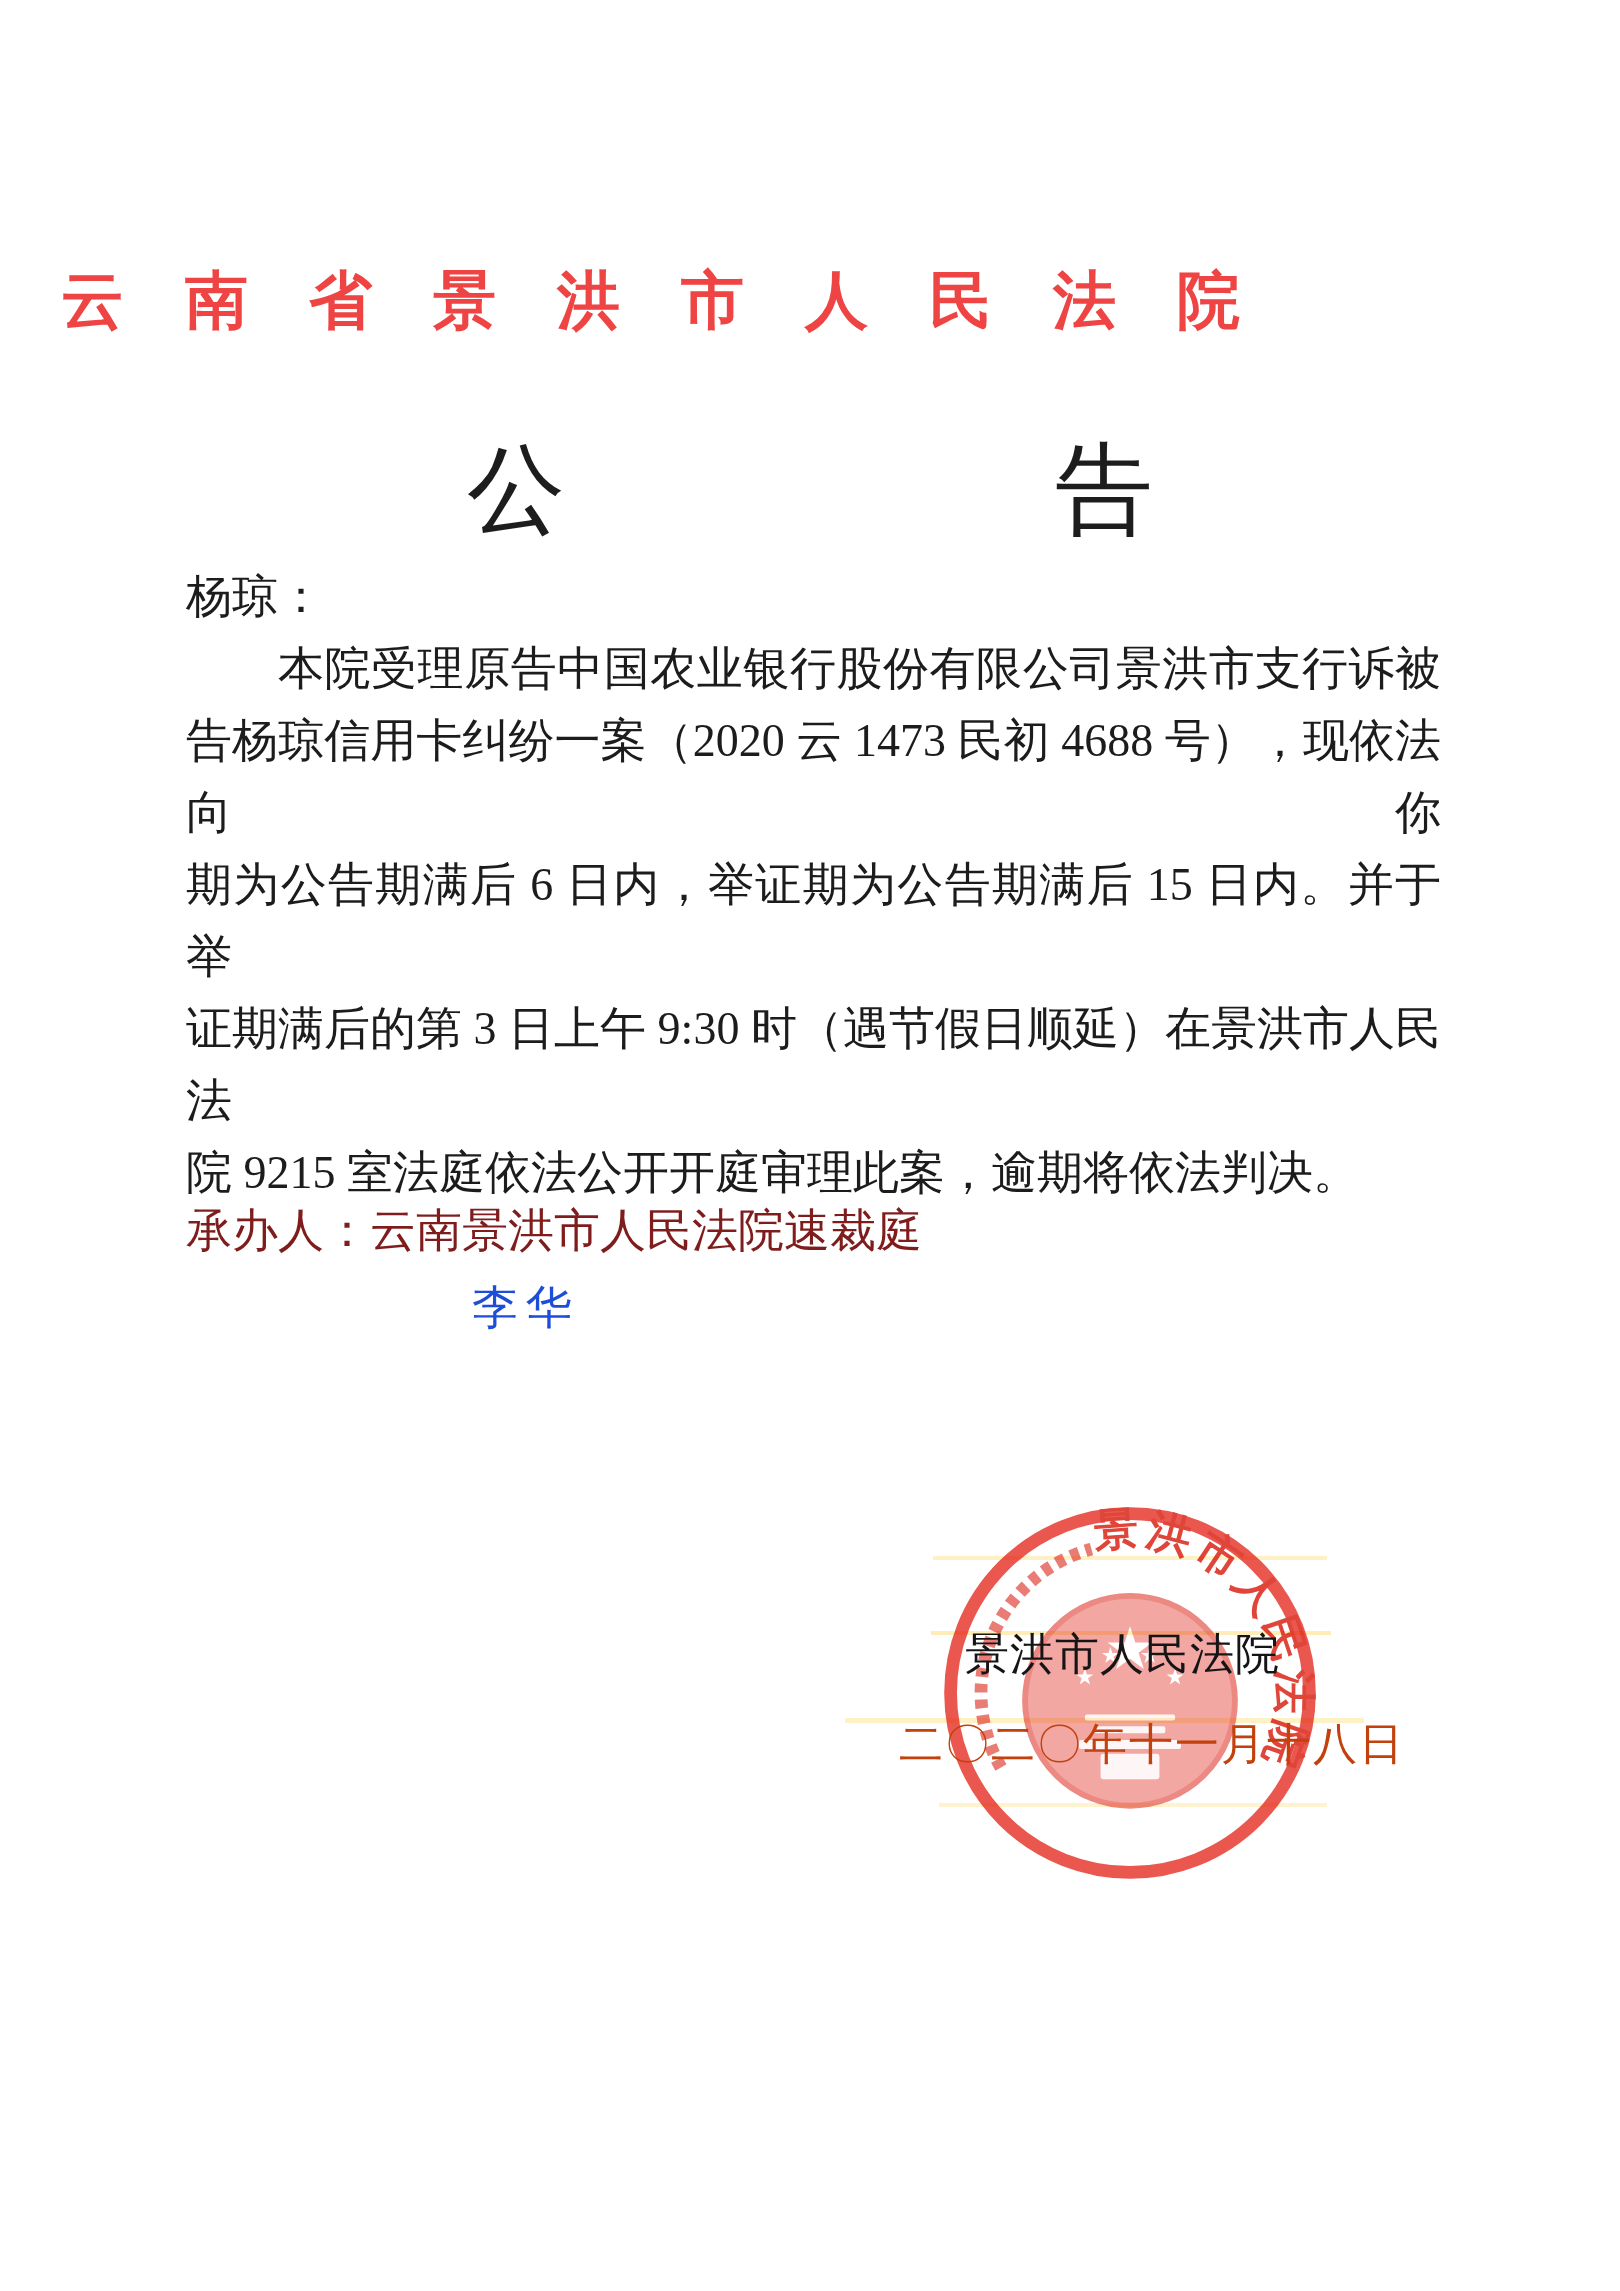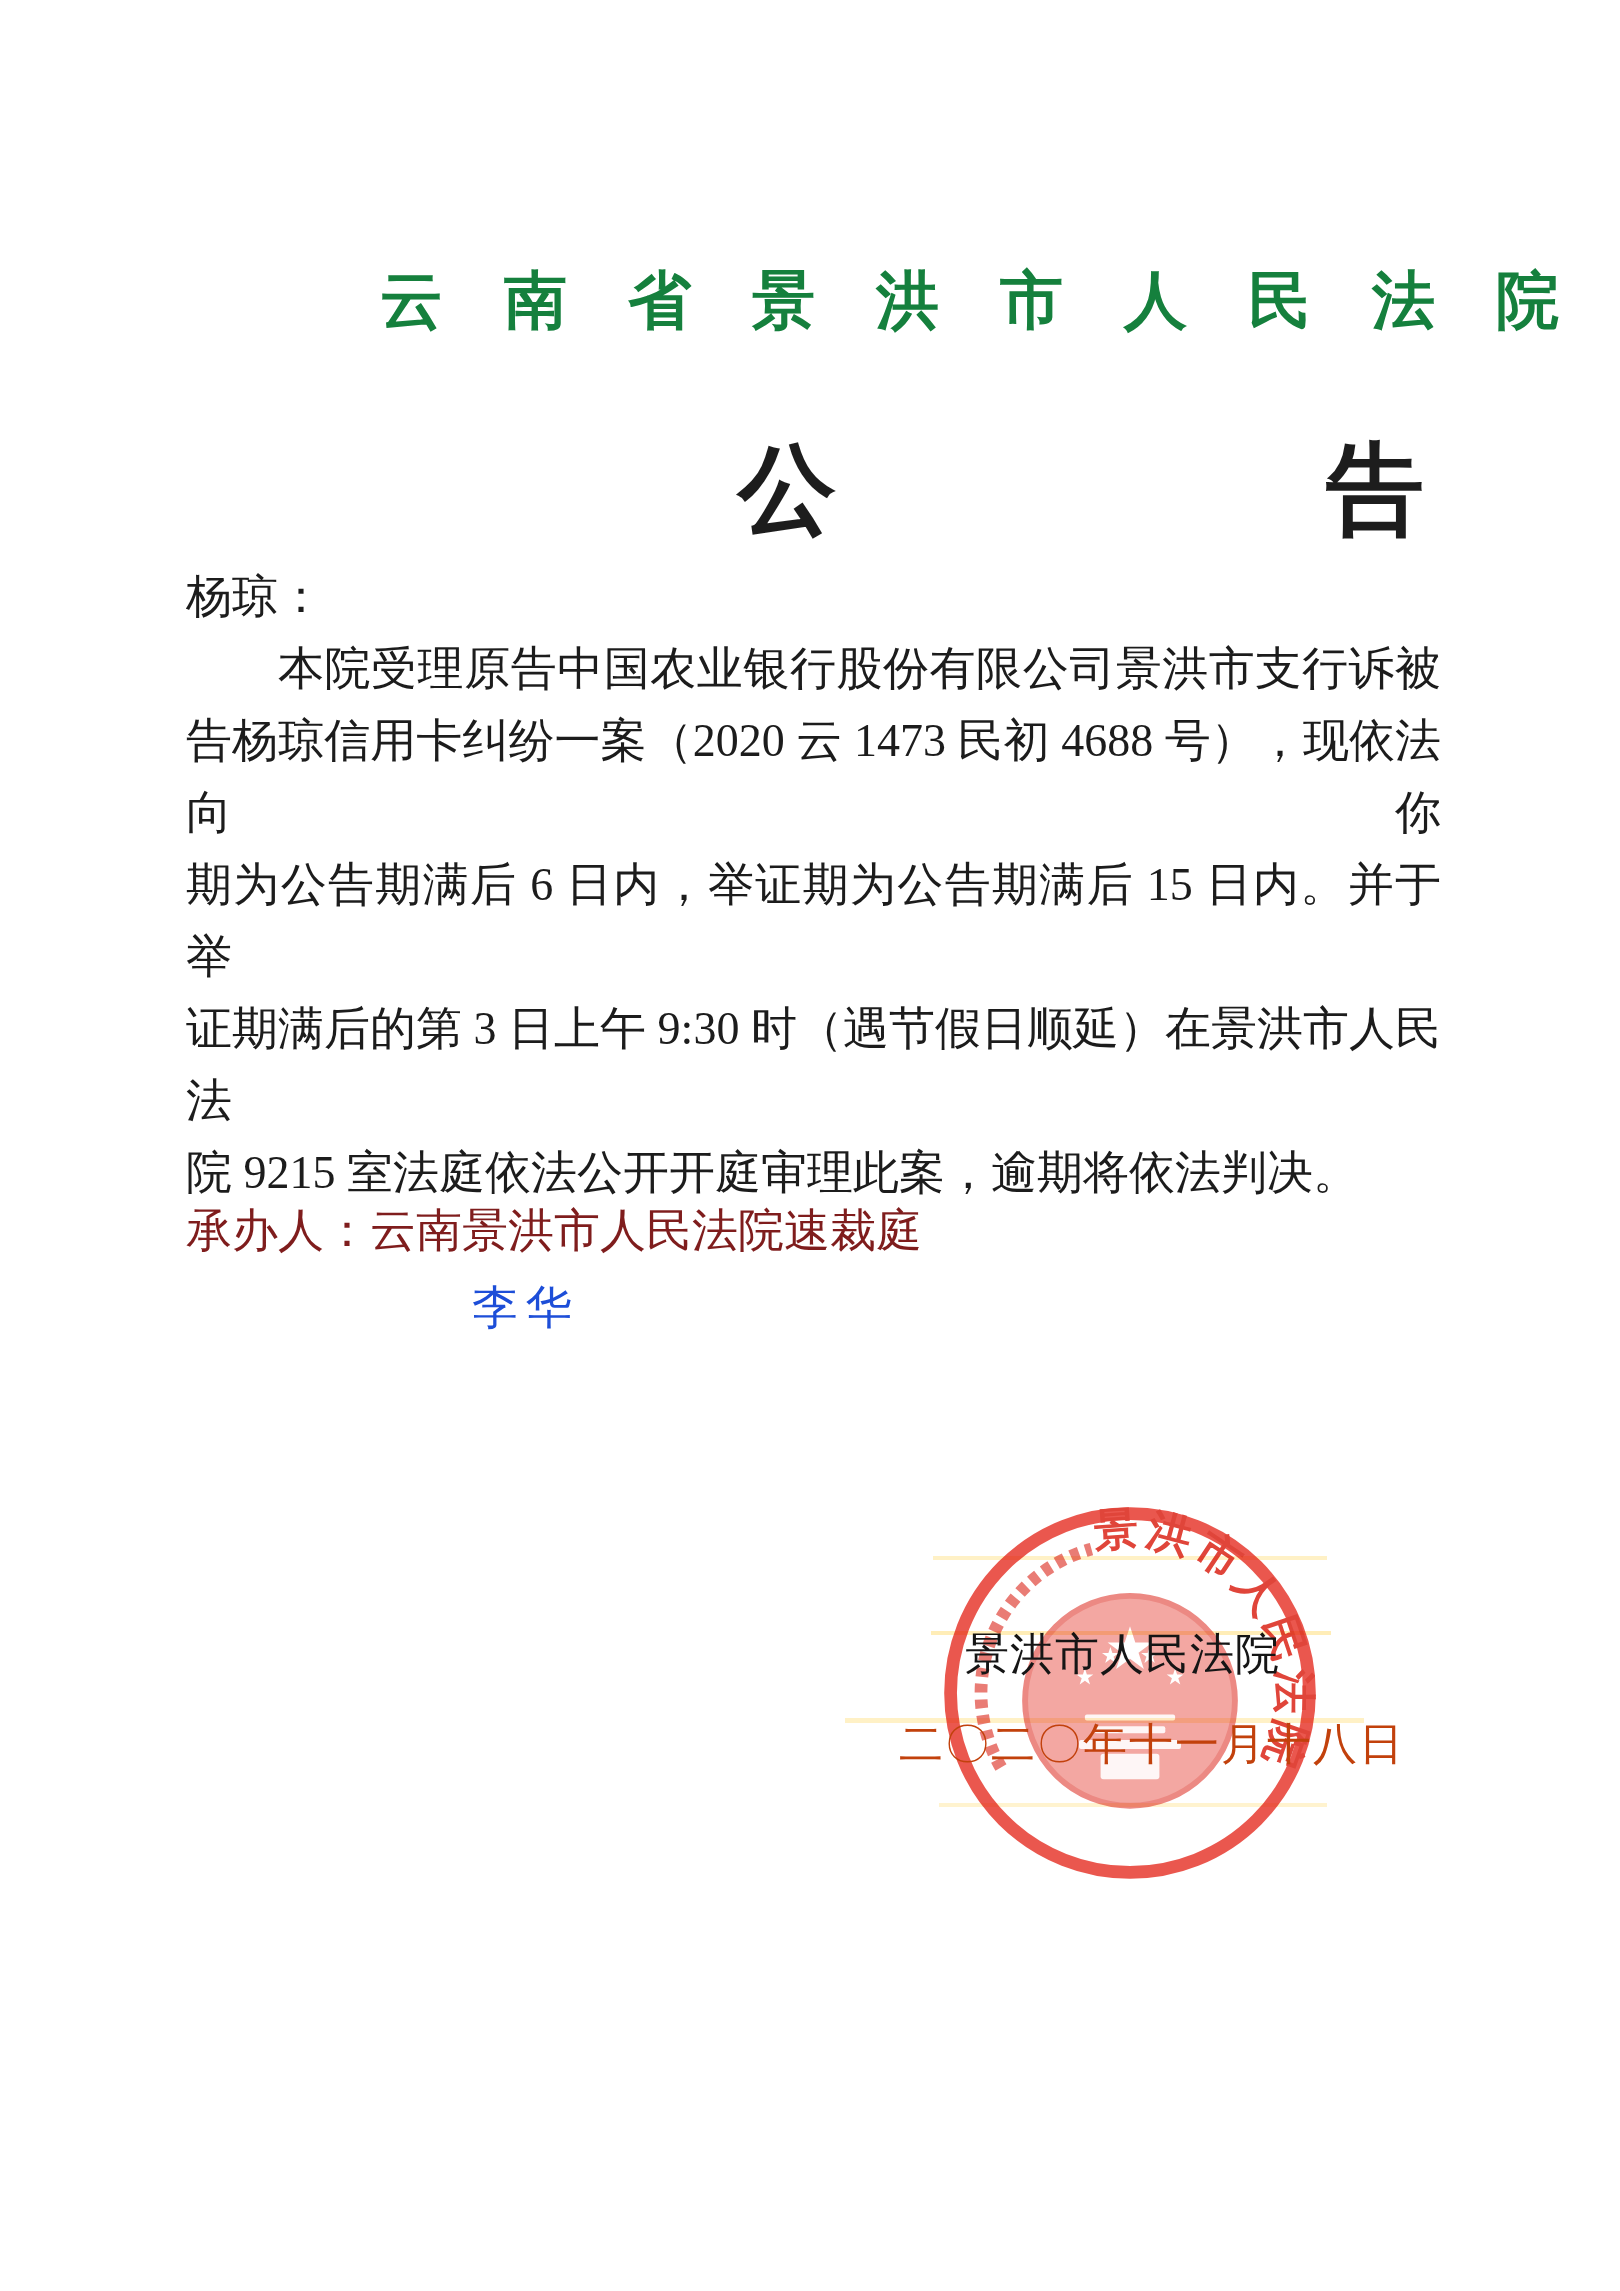--- a/index.html
+++ b/index.html
@@ -7,31 +7,31 @@
     position:relative;
     width:1620px;height:2292px;
     margin:0 auto;
     background:#ffffff;
     overflow:hidden;
     font-family:"Liberation Serif", serif;
     color:#1e1e1e;
   }
   .court-title{
     position:absolute;top:267px;left:0;width:1620px;
-    text-align:right;
+    text-align:left;
     font-size:63px;font-weight:700;
     letter-spacing:61px;padding-left:61px;
     box-sizing:border-box;
     line-height:1.1;
-    color:#15803d;
+    color:#ef4444;
   }
   .notice-title{
     position:absolute;top:439px;left:0;width:1620px;
-    text-align:right;
-    font-size:98px;font-weight:700;
+    text-align:center;
+    font-size:98px;font-weight:400;
     letter-spacing:196px;padding-left:196px;
     box-sizing:border-box;
     line-height:1.05;
     color:#1d1d1d;
   }
   .body-block{
     position:absolute;left:186px;top:561px;width:1255px;
     font-size:46px;line-height:72px;
     color:#1c1c1c;
   }

